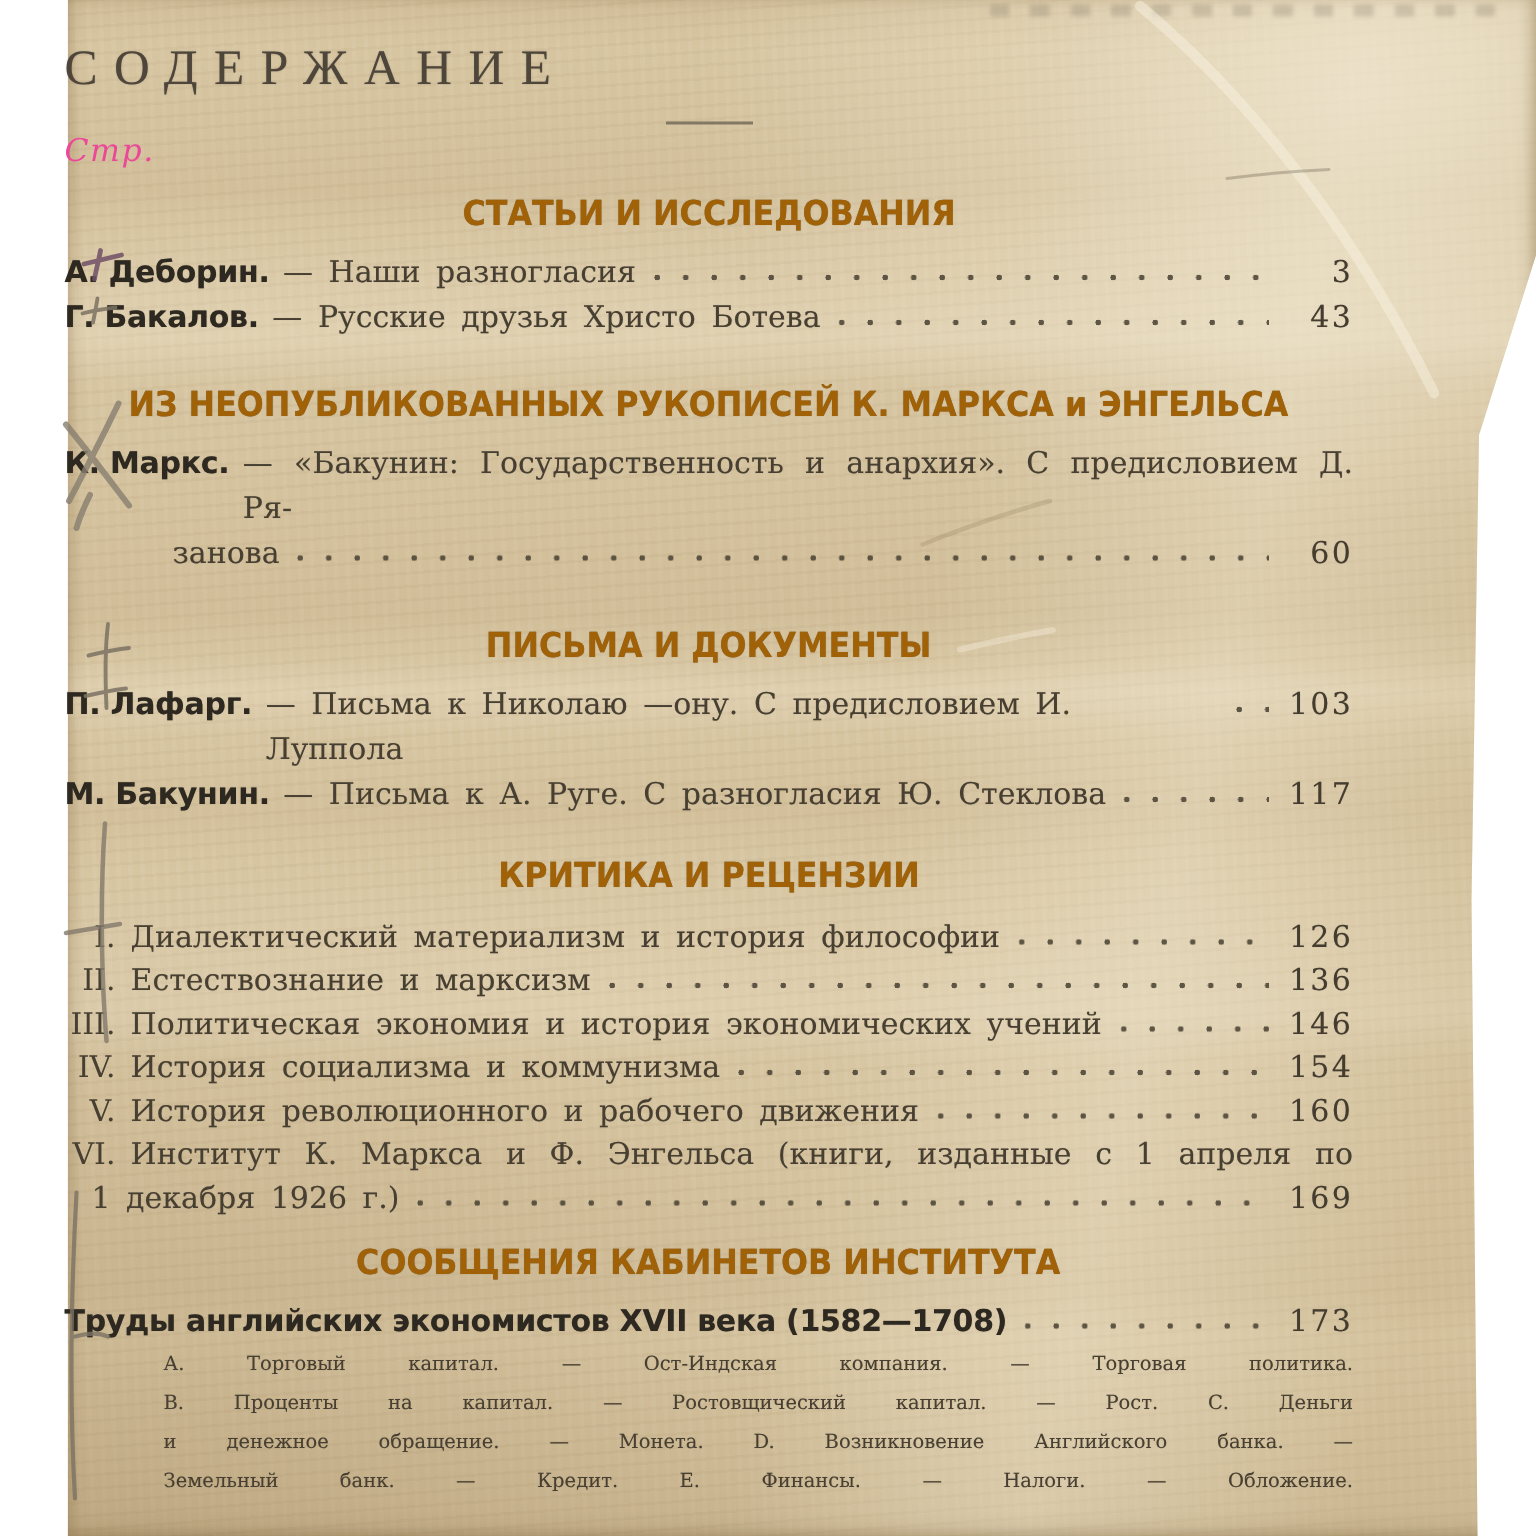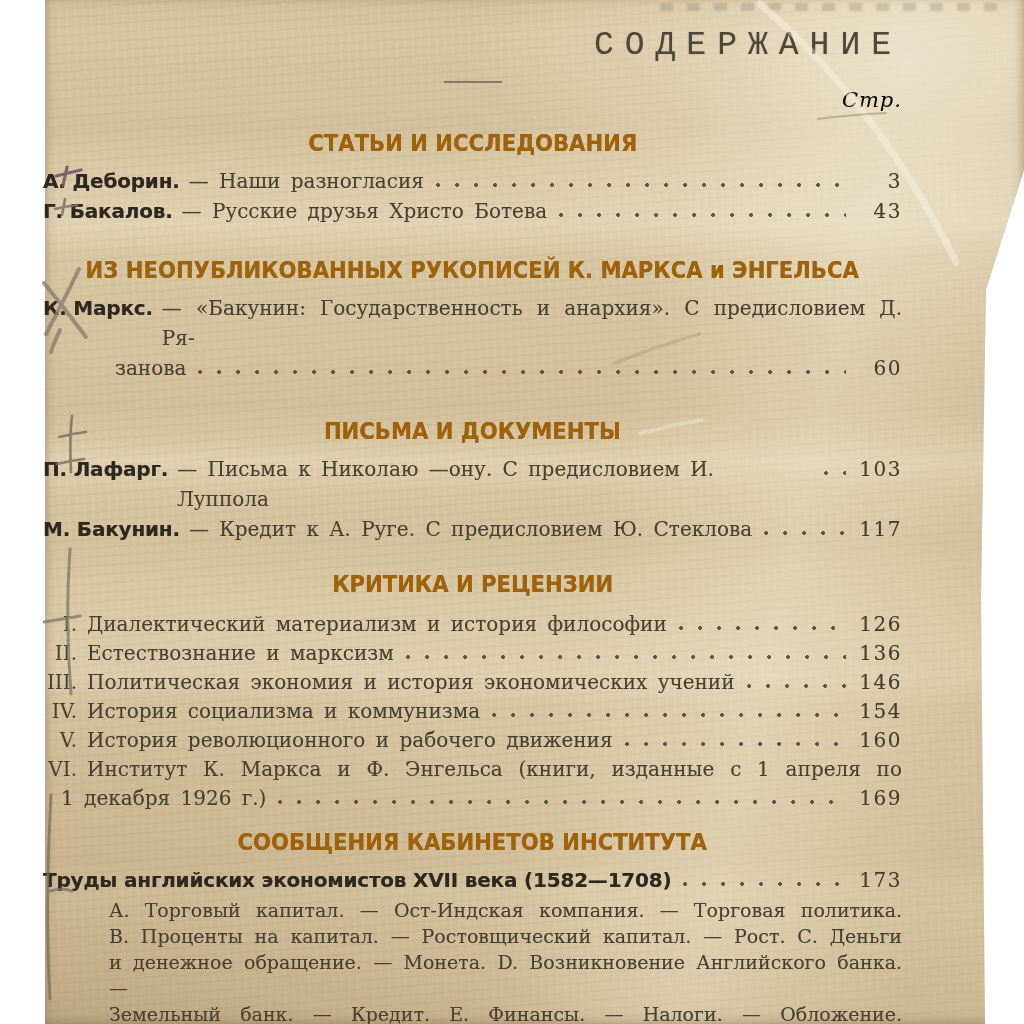--- a/index.html
+++ b/index.html
@@ -36,26 +36,26 @@
   
   .bleed{
     position:absolute;left:660px;top:3px;width:340px;height:8px;opacity:.45;
     background:repeating-linear-gradient(90deg, rgba(108,98,82,.5) 0 13px, rgba(0,0,0,0) 13px 27px);
     filter:blur(1.3px);
   }
 
   
   .content{position:absolute;left:43px;top:0;width:859px;padding-top:26px;
            color:#4a4132;}
-  .title{font-family:Liberation Mono, monospace;font-size:33px;line-height:40px;
-         text-align:right;letter-spacing:11px;color:#4e463a;
+  .title{font-family:Liberation Serif, serif;font-size:33px;line-height:40px;
+         text-align:left;letter-spacing:11px;color:#4e463a;
          text-shadow:0 0 1px rgba(78,70,58,.4);}
   .rule{width:58px;height:2px;background:#6d6555;margin:15px auto 0;opacity:.8;}
-  .strrow{height:24px;margin-top:5px;text-align:right;
-          font-style:italic;font-size:21px;color:#000000;letter-spacing:1px;}
+  .strrow{height:24px;margin-top:5px;
+          font-style:italic;font-size:21px;color:#ec4899;letter-spacing:1px;}
 
   h2{font-family:"DejaVu Sans", sans-serif;font-weight:bold;font-size:23px;
      color:#a16207;margin:0;text-align:center;line-height:28px;
      text-shadow:0 0 .5px rgba(46,41,34,.55);}
   h2 span{display:inline-block;transform:scaleX(.92);transform-origin:center;}
   .h-s1{margin-top:17px;}
   .h-s2{margin-top:30px;}
   .h-s3{margin-top:34px;}
   .h-s4{margin-top:26px;}
   .h-s5{margin-top:15px;}
@@ -73,21 +73,21 @@
   .hang6{padding-left:18px;}
   .rom{width:34px;text-align:right;margin-right:10px;color:#473f31;flex:0 0 34px;}
   .dots{flex:1 1 auto;min-width:22px;height:6px;margin:0 6px 0 12px;align-self:baseline;
         background-image:radial-gradient(circle at 2.2px 3px, #473f31 1.8px, rgba(0,0,0,0) 2.05px);
         background-size:19px 6px;background-repeat:repeat-x;opacity:.85;}
   .pg{flex:0 0 50px;width:50px;text-align:right;color:#443c2f;letter-spacing:1.5px;
       text-shadow:0 0 .6px rgba(68,60,47,.35);}
   .btitle{font-family:"DejaVu Sans", sans-serif;font-weight:bold;color:#2d2820;
           letter-spacing:-.2px;text-shadow:0 0 .5px rgba(45,40,32,.5);white-space:nowrap;}
   .details{margin-top:2px;}
-  .detail{line-height:26px;font-size:19px;color:#473f31;padding-left:66px;
+  .detail{line-height:26px;font-size:13px;color:#473f31;padding-left:66px;
           text-align:justify;text-align-last:justify;word-spacing:3px;
           text-shadow:0 0 .6px rgba(71,63,49,.35);}
 
   
   svg.marks{position:absolute;inset:0;pointer-events:none;}
 </style>
 </head>
 <body>
 
 <div class="scene">
@@ -132,21 +132,21 @@
     <h2 class="h-s3"><span>ПИСЬМА И ДОКУМЕНТЫ</span></h2>
     <div class="rows">
       <div class="row">
         <span class="author">П. Лафарг.</span>
         <span class="t">— Письма к Николаю —ону. С предисловием И. Луппола</span>
         <span class="dots"></span>
         <span class="pg">103</span>
       </div>
       <div class="row">
         <span class="author">М. Бакунин.</span>
-        <span class="t">— Кредит к А. Руге. С предисловием Ю. Стеклова</span>
+        <span class="t">— Письма к А. Руге. С разногласия Ю. Стеклова</span>
         <span class="dots"></span>
         <span class="pg">117</span>
       </div>
     </div>
 
     <h2 class="h-s4"><span>КРИТИКА И РЕЦЕНЗИИ</span></h2>
     <div class="rows rows-crit" style="margin-top:12px">
       <div class="row">
         <span class="rom">I.</span>
         <span class="t">Диалектический материализм и история философии</span>

